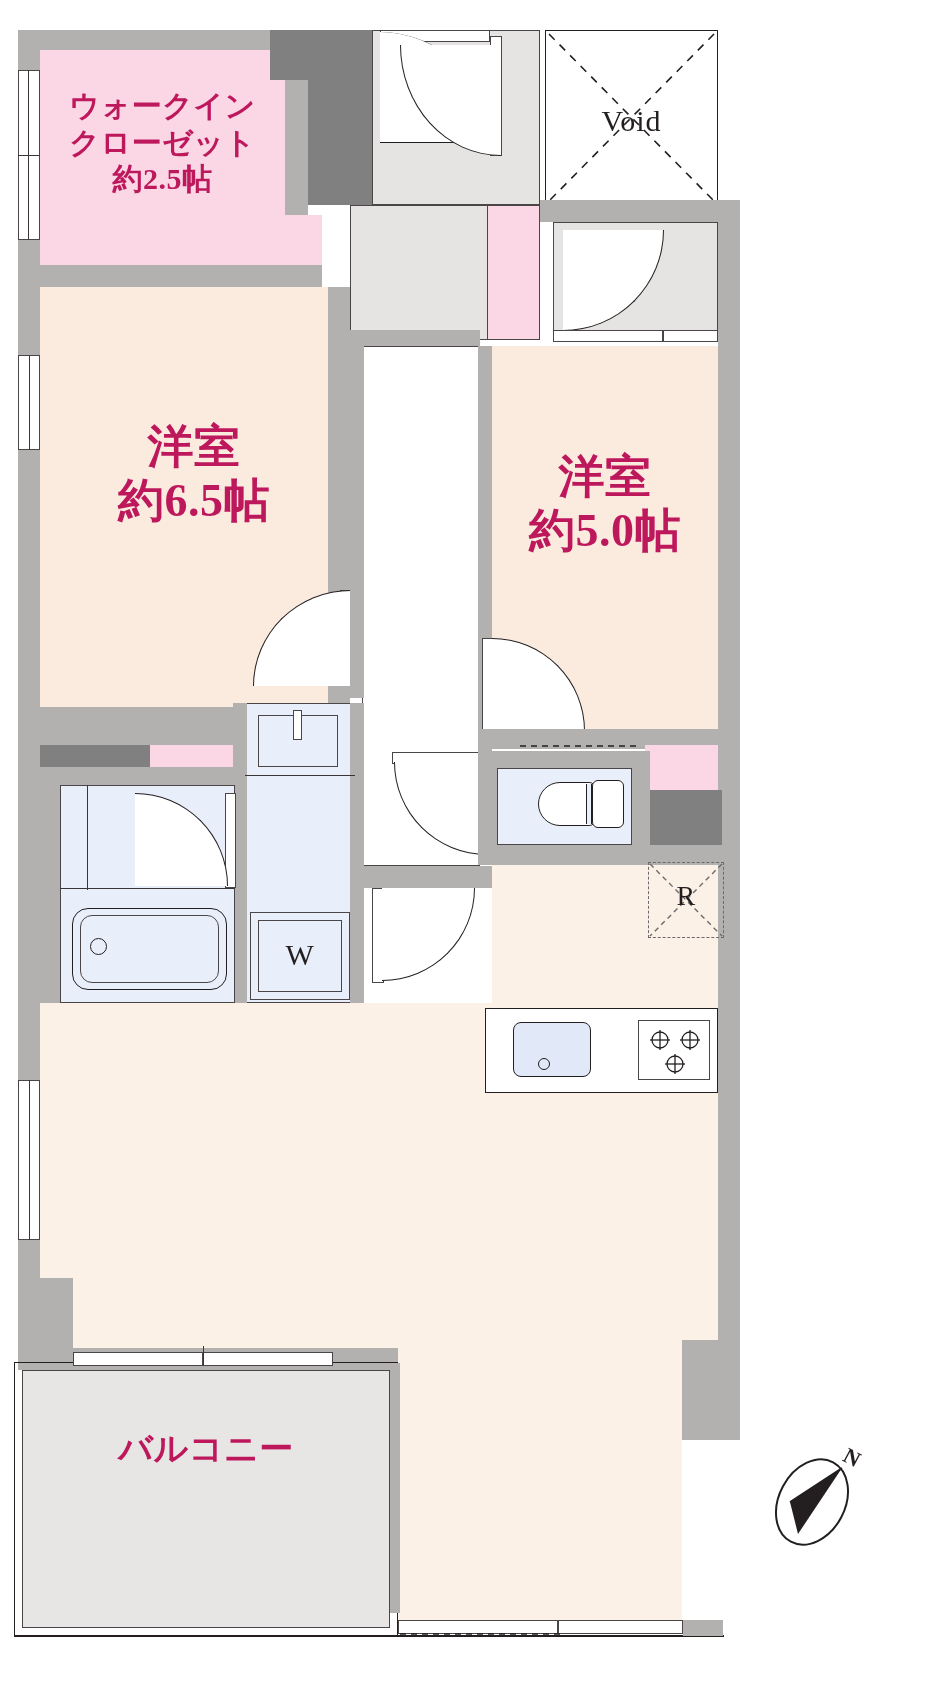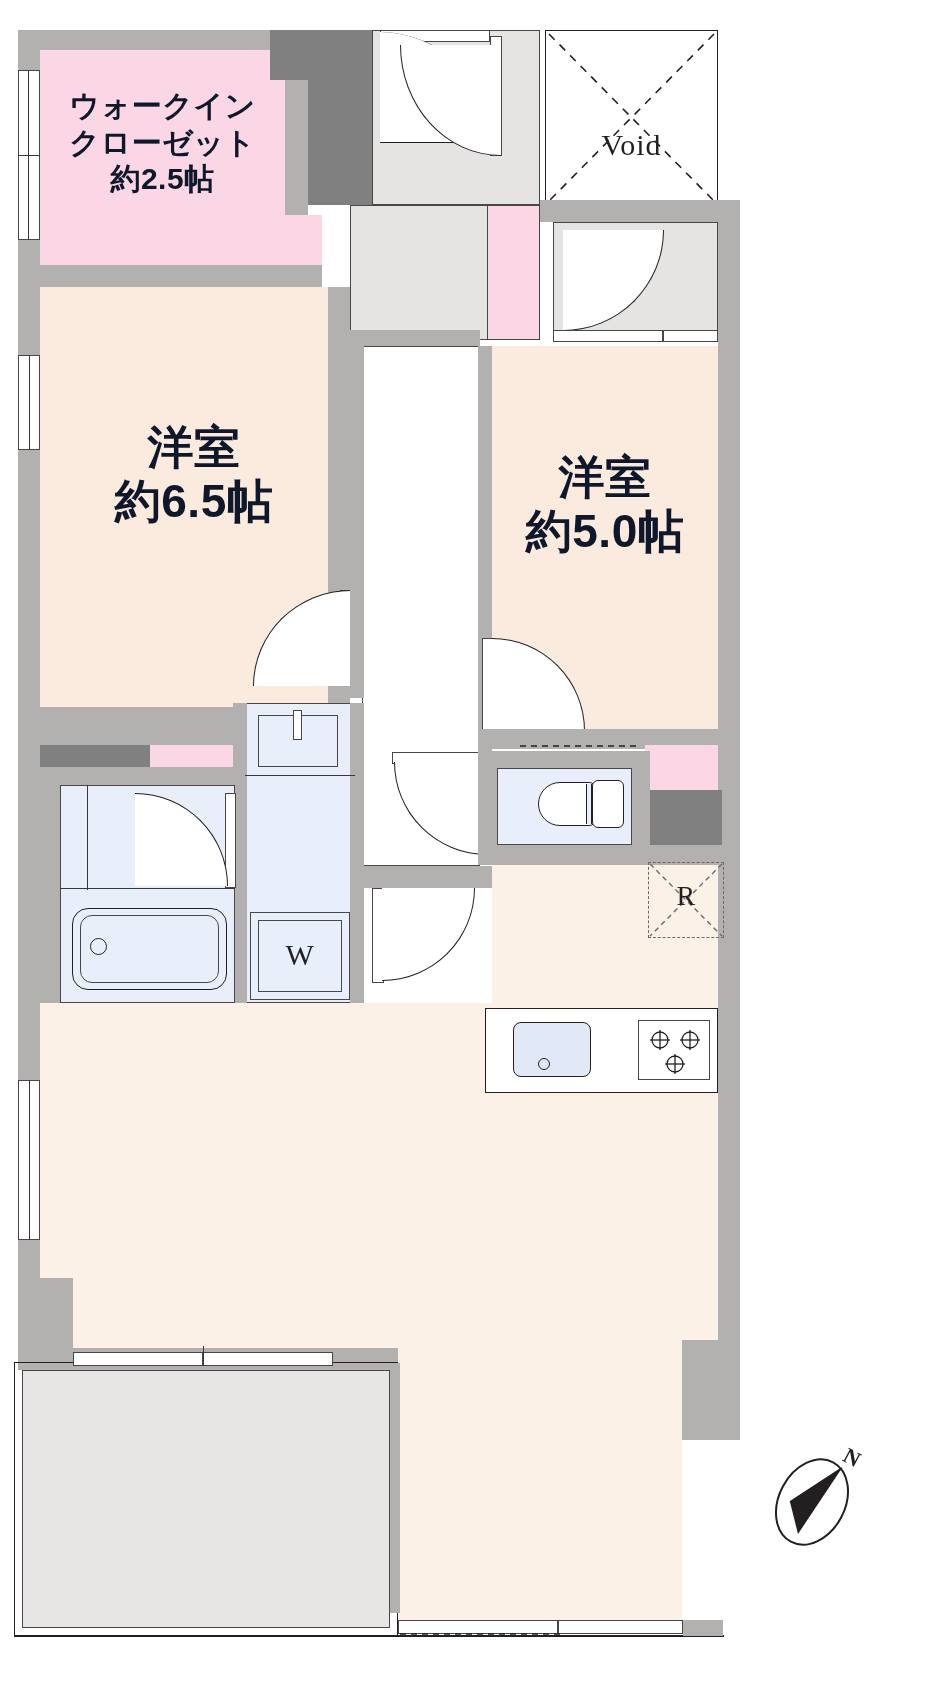--- a/index.html
+++ b/index.html
@@ -22,26 +22,26 @@
   
   .wall   {background:#b3b1af;}
   .line   {background:#231f20;}
   .lineThin{background:#3a3637;}
 
   
   .stroke      {border:1.5px solid #231f20;}
   .strokeThin  {border:1px solid #4a4648;}
 
   
-  .lbl{position:absolute;text-align:center;color:#0f172a;font-weight:700;line-height:1.12;letter-spacing:.5px;white-space:pre-line;}
+  .lbl{position:absolute;text-align:center;color:#be185d;font-weight:700;line-height:1.12;letter-spacing:.5px;white-space:pre-line;font-family:Liberation Serif, serif;}
   .lbl-wic{font-size:30px;line-height:1.22;}
   .lbl-room{font-size:46px;line-height:1.18;}
   .lbl-ldk{font-size:50px;line-height:1.22;}
   .lbl-bal{font-size:34px;}
-  .lbl-void{font-family:"Liberation Serif","DejaVu Serif",serif;font-size:30px;font-weight:400;color:#231f20;letter-spacing:1px;margin-top:24px;}
+  .lbl-void{font-family:"Liberation Serif","DejaVu Serif",serif;font-size:30px;font-weight:400;color:#231f20;letter-spacing:1px;}
   .lbl-r{font-family:"Liberation Serif","DejaVu Serif",serif;font-size:28px;font-weight:400;color:#231f20;}
   .lbl-w{font-family:"Liberation Serif","DejaVu Serif",serif;font-size:30px;font-weight:400;color:#231f20;}
   .lbl-n{font-family:"Liberation Serif","DejaVu Serif",serif;font-size:22px;color:#231f20;}
 
   
   .arc{position:absolute;border:1.4px solid #231f20;background:#ffffff;}
   .arc-tl{border-radius:100% 0 0 0;}
   .arc-tr{border-radius:0 100% 0 0;}
   .arc-bl{border-radius:0 0 0 100%;}
   .arc-br{border-radius:0 0 100% 0;}
@@ -216,20 +216,21 @@
     <line x1="74" y1="2" x2="2" y2="74" stroke="#6d696b" stroke-width="1.4" stroke-dasharray="5,4"></line>
   </svg>
   <div class="lbl lbl-r" style="left:648px;top:880px;width:76px;">R</div>
 
   <div class="abs f-white strokeThin" style="left:372px;top:888px;width:12px;height:95px;"></div>
   <div class="arc arc-br" style="left:382px;top:888px;width:92px;height:92px;border-width:0 1.4px 1.4px 0;"></div>
 
   <div class="abs wall" style="left:18px;top:1348px;width:380px;height:22px;"></div>
   <div class="abs f-balcony strokeThin" style="left:22px;top:1370px;width:368px;height:258px;"></div>
   <div class="abs stroke" style="left:14px;top:1362px;width:384px;height:275px;border-width:1.6px;background:transparent;"></div>
+  <div class="lbl lbl-bal" style="left:22px;top:1430px;width:368px;">バルコニー</div>
 
   <div class="abs f-white strokeThin" style="left:73px;top:1352px;width:130px;height:14px;"></div>
   <div class="abs f-white strokeThin" style="left:203px;top:1352px;width:130px;height:14px;"></div>
   <div class="abs lineThin" style="left:203px;top:1346px;width:1.4px;height:20px;"></div>
 
   <div class="abs f-ldk" style="left:398px;top:1363px;width:284px;height:270px;"></div>
   <div class="abs wall" style="left:390px;top:1363px;width:10px;height:250px;"></div>
 
   <div class="abs f-white strokeThin" style="left:398px;top:1620px;width:160px;height:14px;"></div>
   <div class="abs f-white strokeThin" style="left:558px;top:1620px;width:125px;height:14px;"></div>

